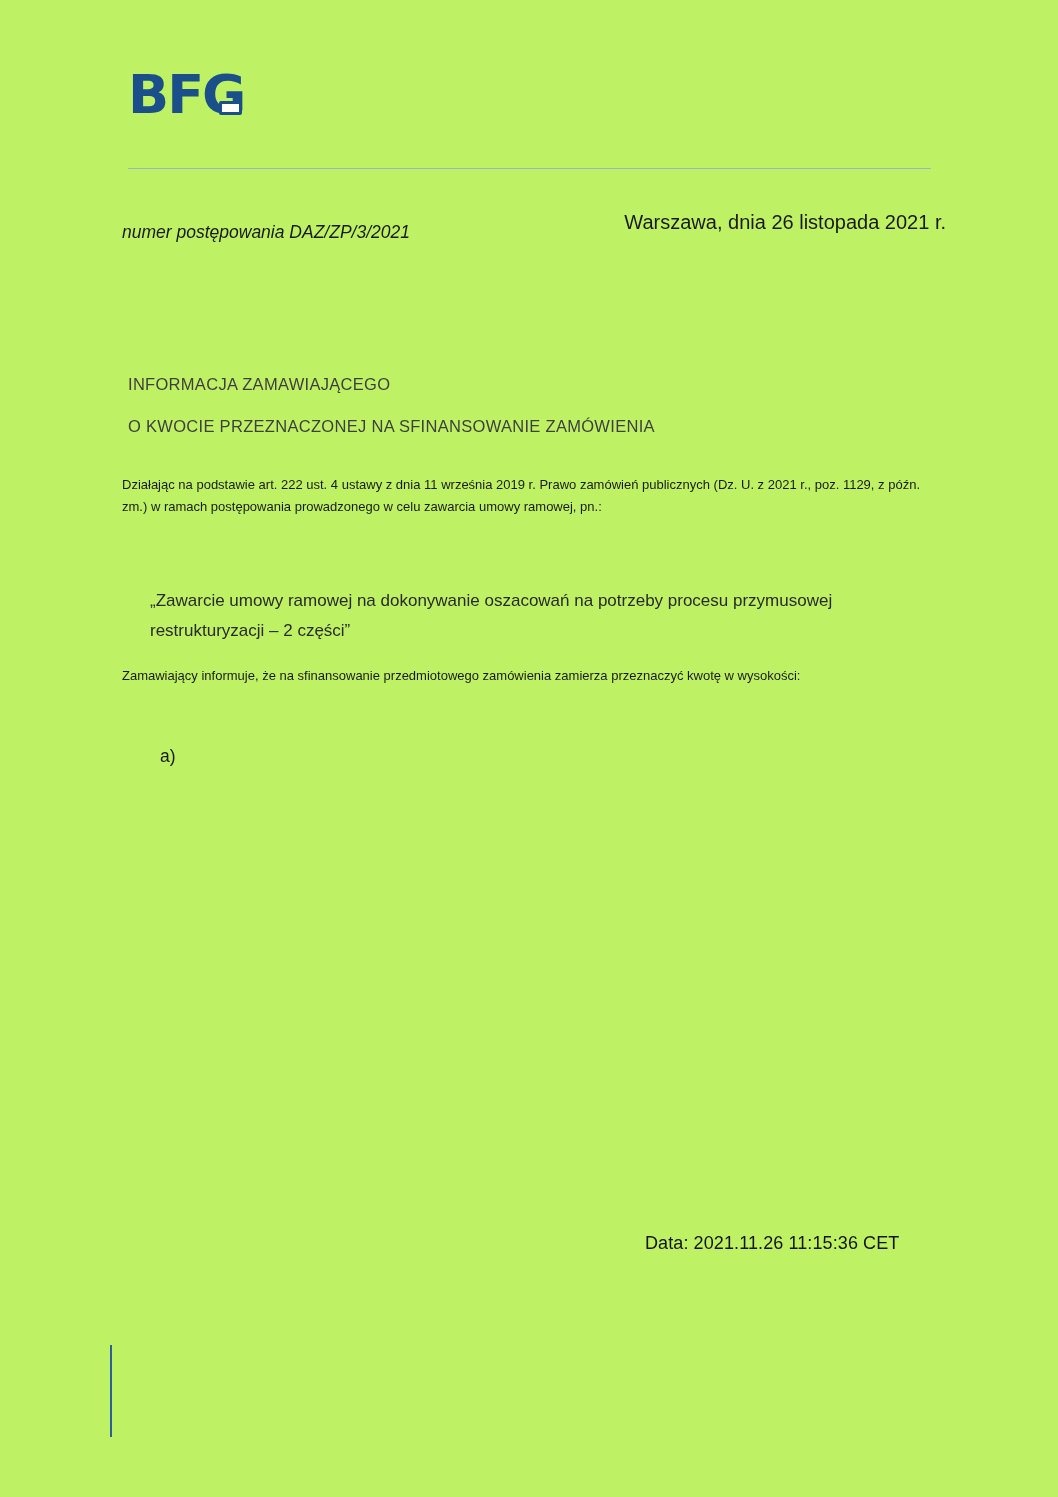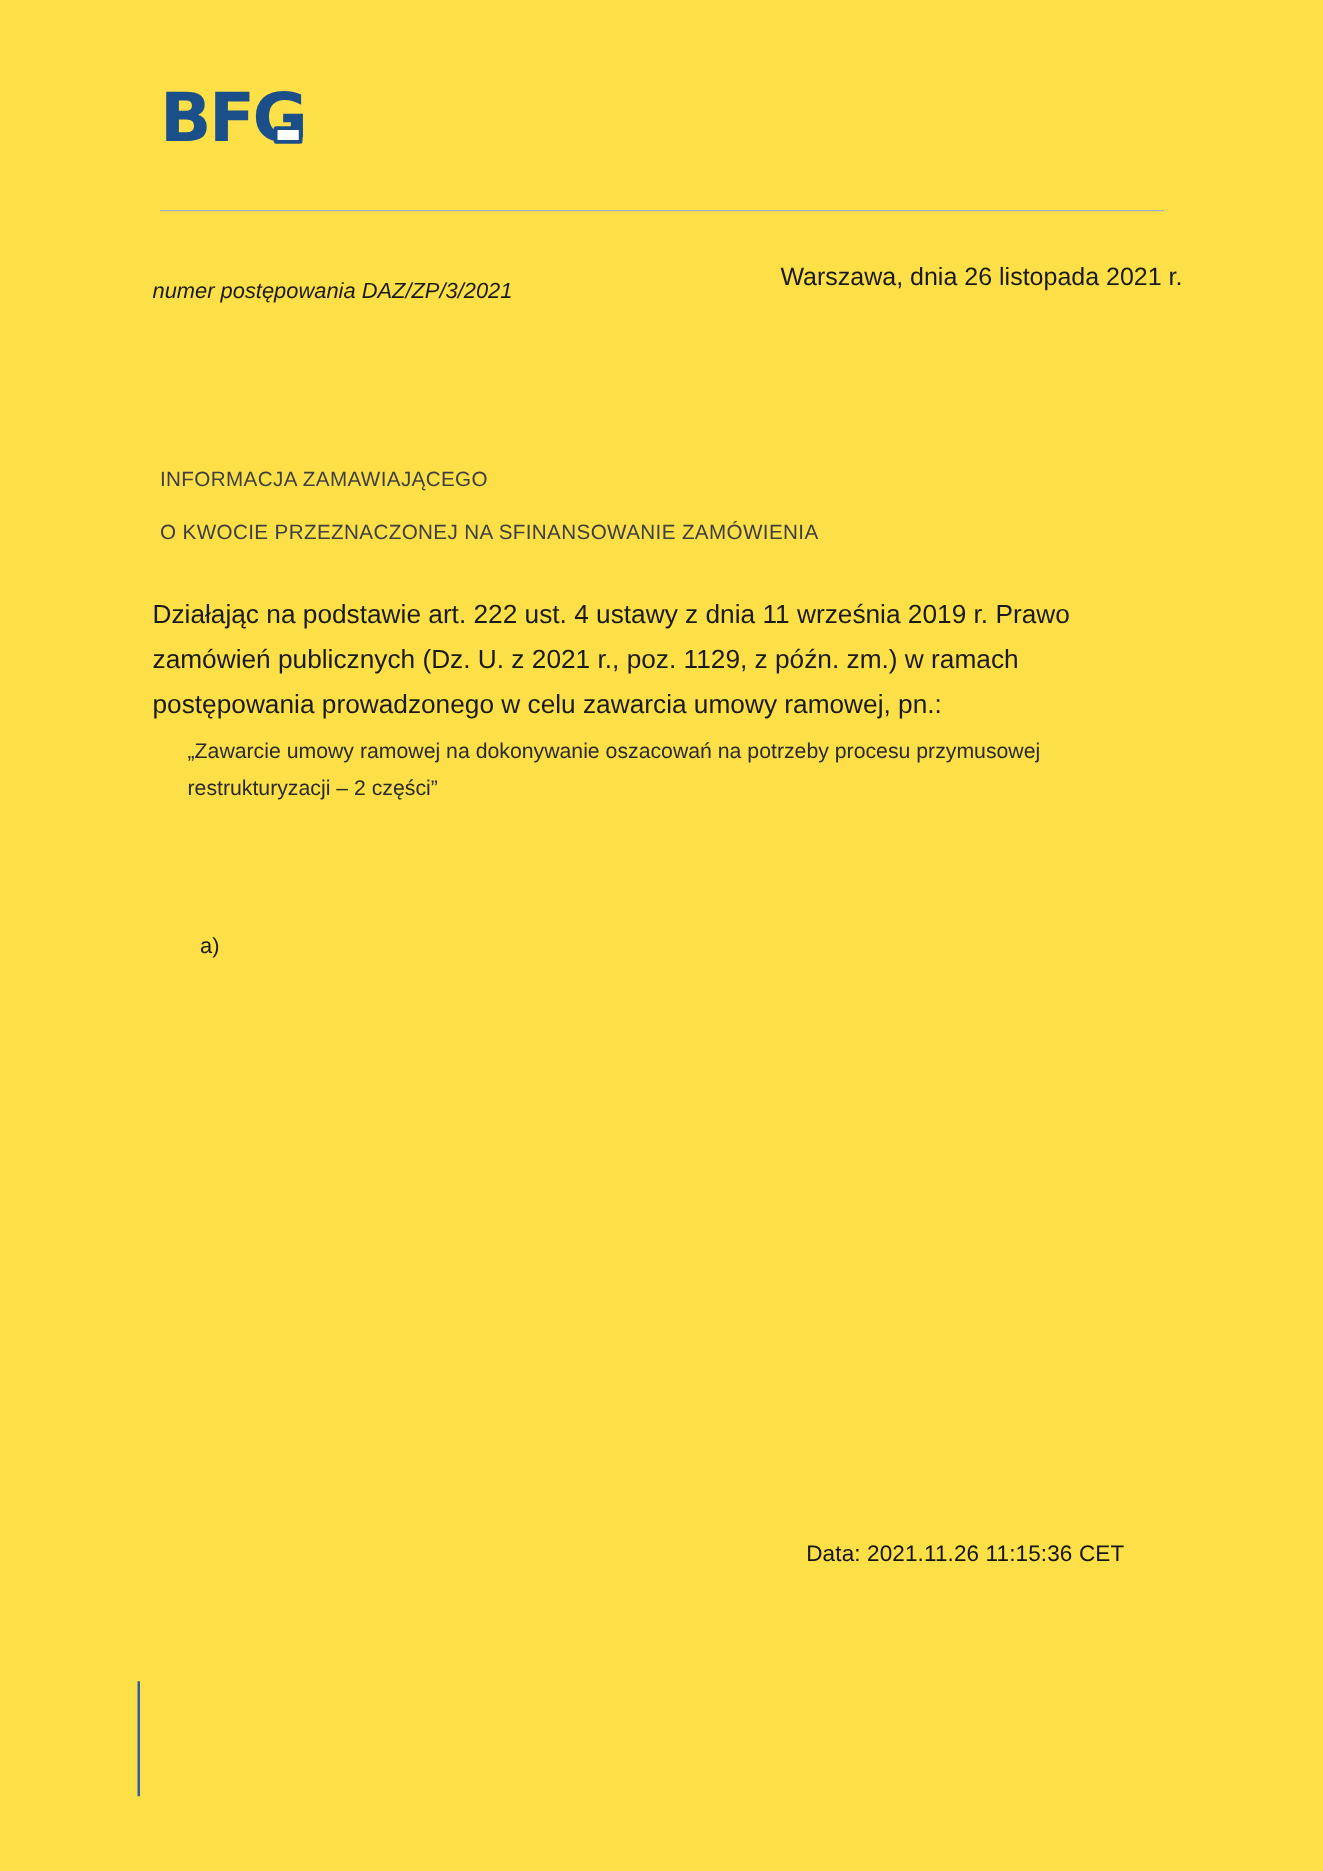--- a/index.html
+++ b/index.html
@@ -4,21 +4,21 @@
 <style>
   html, body {
     margin: 0;
     padding: 0;
     background: #ffffff;
   }
   .page {
     position: relative;
     width: 1058px;
     height: 1497px;
-    background: #fde047;
+    background: #bef264;
     font-family: "Liberation Sans", sans-serif;
     color: #1a1a1a;
     overflow: hidden;
   }
 
   
   .logo-block {
     position: absolute;
     left: 128px;
     top: 68px;
@@ -97,21 +97,21 @@
     letter-spacing: 0.3px;
     line-height: 1.5;
     margin-top: 17px;
   }
 
   
   .para {
     position: absolute;
     left: 122px;
     width: 812px;
-    font-size: 21px;
+    font-size: 13px;
     line-height: 1.72;
     color: #1a1a1a;
     text-align: left;
   }
   .para-1 { top: 474px; }
   .para-quote {
     position: absolute;
     left: 150px;
     width: 760px;
     top: 586px;
@@ -177,20 +177,21 @@
   <div class="place-date">Warszawa, dnia 26 listopada 2021 r.</div>
   <div class="proc-number">numer postępowania DAZ/ZP/3/2021</div>
 
   <div class="title-block">
     <div class="title-line1">INFORMACJA ZAMAWIAJĄCEGO</div>
     <div class="title-line2">O KWOCIE PRZEZNACZONEJ NA SFINANSOWANIE ZAMÓWIENIA</div>
   </div>
 
   <div class="para para-1">Działając na podstawie art. 222  ust. 4 ustawy z dnia 11 września 2019 r. Prawo zamówień publicznych (Dz. U. z 2021 r., poz. 1129, z późn. zm.) w ramach postępowania prowadzonego w celu zawarcia umowy ramowej, pn.:</div>
   <div class="para-quote">„Zawarcie umowy ramowej na dokonywanie oszacowań na potrzeby procesu przymusowej restrukturyzacji – 2 części”</div>
+  <div class="para para-2">Zamawiający informuje, że na sfinansowanie przedmiotowego zamówienia zamierza przeznaczyć kwotę w wysokości:</div>
   <div class="list-a">a)</div>
 
   <div class="signature">
     <div>Data: 2021.11.26 11:15:36 CET</div>
   </div>
 
   <div class="footer-rule"></div>
 
 </div>
 

